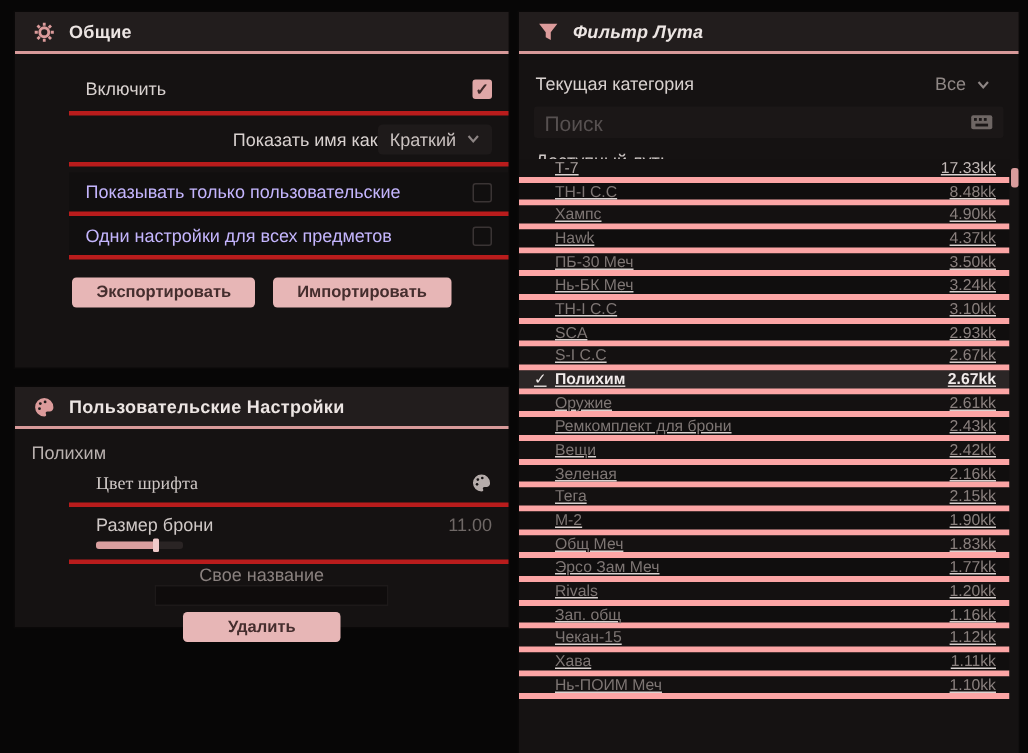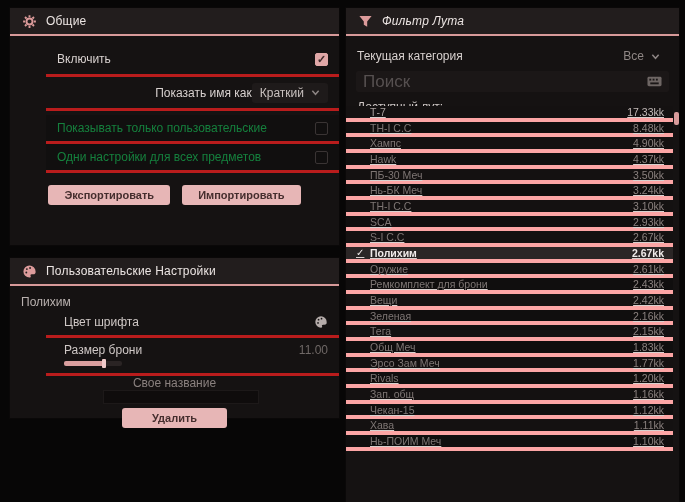--- a/index.html
+++ b/index.html
@@ -1,28 +1,28 @@
 <!DOCTYPE html>
 <html><head>
 <meta charset="utf-8">
 <style>
   html,body{margin:0;padding:0;background:#070606;}
   #stage{position:relative;width:685px;height:502px;background:#070606;overflow:hidden;
          font-family:"Liberation Sans",sans-serif;color:#d8d1cf;}
   .panel{position:absolute;background:#151212;box-shadow:0 0 0 1px #0a0808;}
   .panel-header{height:26px;background:#221d1d;display:flex;align-items:center;gap:9px;
                 padding:0 12px;border-bottom:2px solid #d89a9a;}
-  .panel-title{font-size:12px;font-weight:normal;color:#ece5e3;letter-spacing:.2px;}
+  .panel-title{font-size:12px;font-weight:bold;color:#ece5e3;letter-spacing:.2px;}
   .hicon{width:15px;height:15px;flex:0 0 auto;}
 
   
   .g-row{display:flex;align-items:center;justify-content:space-between;
          padding:0 11px;font-size:12px;}
   .sep{border-bottom:3px solid #b91c1c;margin-left:36px;}
-  .dimrow{background:#110f0f;color:#15803d;}
+  .dimrow{background:#110f0f;color:#c4b5fd;}
   .checkbox{width:13px;height:13px;border-radius:2px;border:1px solid #3a3434;
             display:flex;align-items:center;justify-content:center;
             font-size:11px;color:transparent;box-sizing:border-box;}
   .checkbox.checked{background:#e0a7a7;border-color:#e0a7a7;color:#402a2a;font-weight:bold;}
   .dropdown{display:flex;align-items:center;gap:7px;color:#c9c1bf;background:#1e1a1a;
             padding:3px 8px;border-radius:3px;font-size:12px;}
   .chev{width:9px;height:9px;}
   .btn{background:#e7b6b6;color:#452e2e;border:none;border-radius:3px;font-size:11px;
        font-family:"Liberation Sans",sans-serif;padding:4px 16px;font-weight:bold;}
   .btnrow{display:flex;justify-content:center;gap:12px;margin-top:12px;}
@@ -33,21 +33,21 @@
   .slider{position:relative;width:58px;height:5px;background:#2a2424;border-radius:2px;margin-top:4px;}
   .slider .fill{position:absolute;left:0;top:0;height:5px;width:40px;background:#d99e9e;border-radius:2px;}
   .slider .handle{position:absolute;left:38px;top:-2px;width:4px;height:9px;background:#f0caca;border-radius:1px;}
   .text-input{background:#0f0c0c;border:1px solid #1d1919;height:18px;flex:1;margin-left:12px;
               color:#cfc8c6;font-size:11px;padding:0 6px;font-family:"Liberation Sans",sans-serif;}
 
   
   .f-row{display:flex;align-items:center;justify-content:space-between;padding:0 11px;font-size:12px;}
   .search{display:flex;align-items:center;justify-content:space-between;background:#1b1717;
           margin:0 10px;height:21px;padding:0 7px;border-radius:2px;}
-  .search .ph{color:#565050;font-size:17px;}
+  .search .ph{color:#565050;font-size:14px;}
   .list-label{font-size:12px;color:#cfc8c6;padding:0 11px;}
   #loot-list{position:absolute;left:0;right:6px;top:98px;bottom:0;overflow:hidden;}
   .loot-row{display:flex;align-items:flex-start;height:15.68px;box-sizing:border-box;
             font-size:10.5px;border-bottom:4px solid #fca5a5;padding:0 9px 0 10px;text-decoration:underline;}
   .loot-row:nth-child(odd){background:#141111;}
   .loot-row:nth-child(even){background:#100e0e;}
   .loot-row .check{width:14px;color:#efe9e8;font-size:10px;}
   .loot-row .name{flex:1;color:#7e7674;}
   .loot-row .val{color:#8a807e;}
   .loot-row.bright .name{color:#aaa19f;} .loot-row.bright .val{color:#c4bbb9;}
@@ -103,21 +103,21 @@
     <div class="panel-header">
       <svg class="hicon" viewBox="0 0 16 16">
         <path d="M8 1.5a6.5 6.5 0 1 0 0 13c1.2 0 1.7-.8 1.2-1.7-.5-.9 0-1.8 1.1-1.8h1.5A2.7 2.7 0 0 0 14.5 8 6.5 6.5 0 0 0 8 1.5z" fill="#dc9b9b"></path>
         <circle cx="5.2" cy="5.4" r="1" fill="#221d1d"></circle>
           <circle cx="8.6" cy="4.2" r="1" fill="#221d1d"></circle>
           <circle cx="4.6" cy="9" r="1" fill="#221d1d"></circle>
       </svg>
       <span class="panel-title">Пользовательские Настройки</span>
     </div>
     <div style="padding:9px 11px 0;font-size:12px;color:#b9b1af;">Полихим</div>
-    <div class="g-row sep" style="height:26px;padding-left:18px;">
+    <div class="g-row sep" style="height:26px;padding-left:18px;font-family:Liberation Serif, serif;">
       <span class="c-label">Цвет шрифта</span>
       <svg width="14" height="14" viewBox="0 0 16 16">
         <path d="M8 1.5a6.5 6.5 0 1 0 0 13c1.2 0 1.7-.8 1.2-1.7-.5-.9 0-1.8 1.1-1.8h1.5A2.7 2.7 0 0 0 14.5 8 6.5 6.5 0 0 0 8 1.5z" fill="#b5acaa"></path>
         <circle cx="5.2" cy="5.4" r="1" fill="#151212"></circle>
           <circle cx="8.6" cy="4.2" r="1" fill="#151212"></circle>
           <circle cx="4.6" cy="9" r="1" fill="#151212"></circle>
       </svg>
     </div>
     <div class="sep" style="padding:5px 11px 7px 18px;">
       <div style="display:flex;justify-content:space-between;font-size:12px;">
@@ -239,20 +239,25 @@
           <span class="name">Зеленая</span>
           <span class="val">2.16kk</span>
         </div>
         <div class="loot-row">
           <span class="check"></span>
           <span class="name">Тега</span>
           <span class="val">2.15kk</span>
         </div>
         <div class="loot-row">
           <span class="check"></span>
+          <span class="name">М-2</span>
+          <span class="val">1.90kk</span>
+        </div>
+        <div class="loot-row">
+          <span class="check"></span>
           <span class="name">Общ Меч</span>
           <span class="val">1.83kk</span>
         </div>
         <div class="loot-row">
           <span class="check"></span>
           <span class="name">Эрсо Зам Меч</span>
           <span class="val">1.77kk</span>
         </div>
         <div class="loot-row">
           <span class="check"></span>

